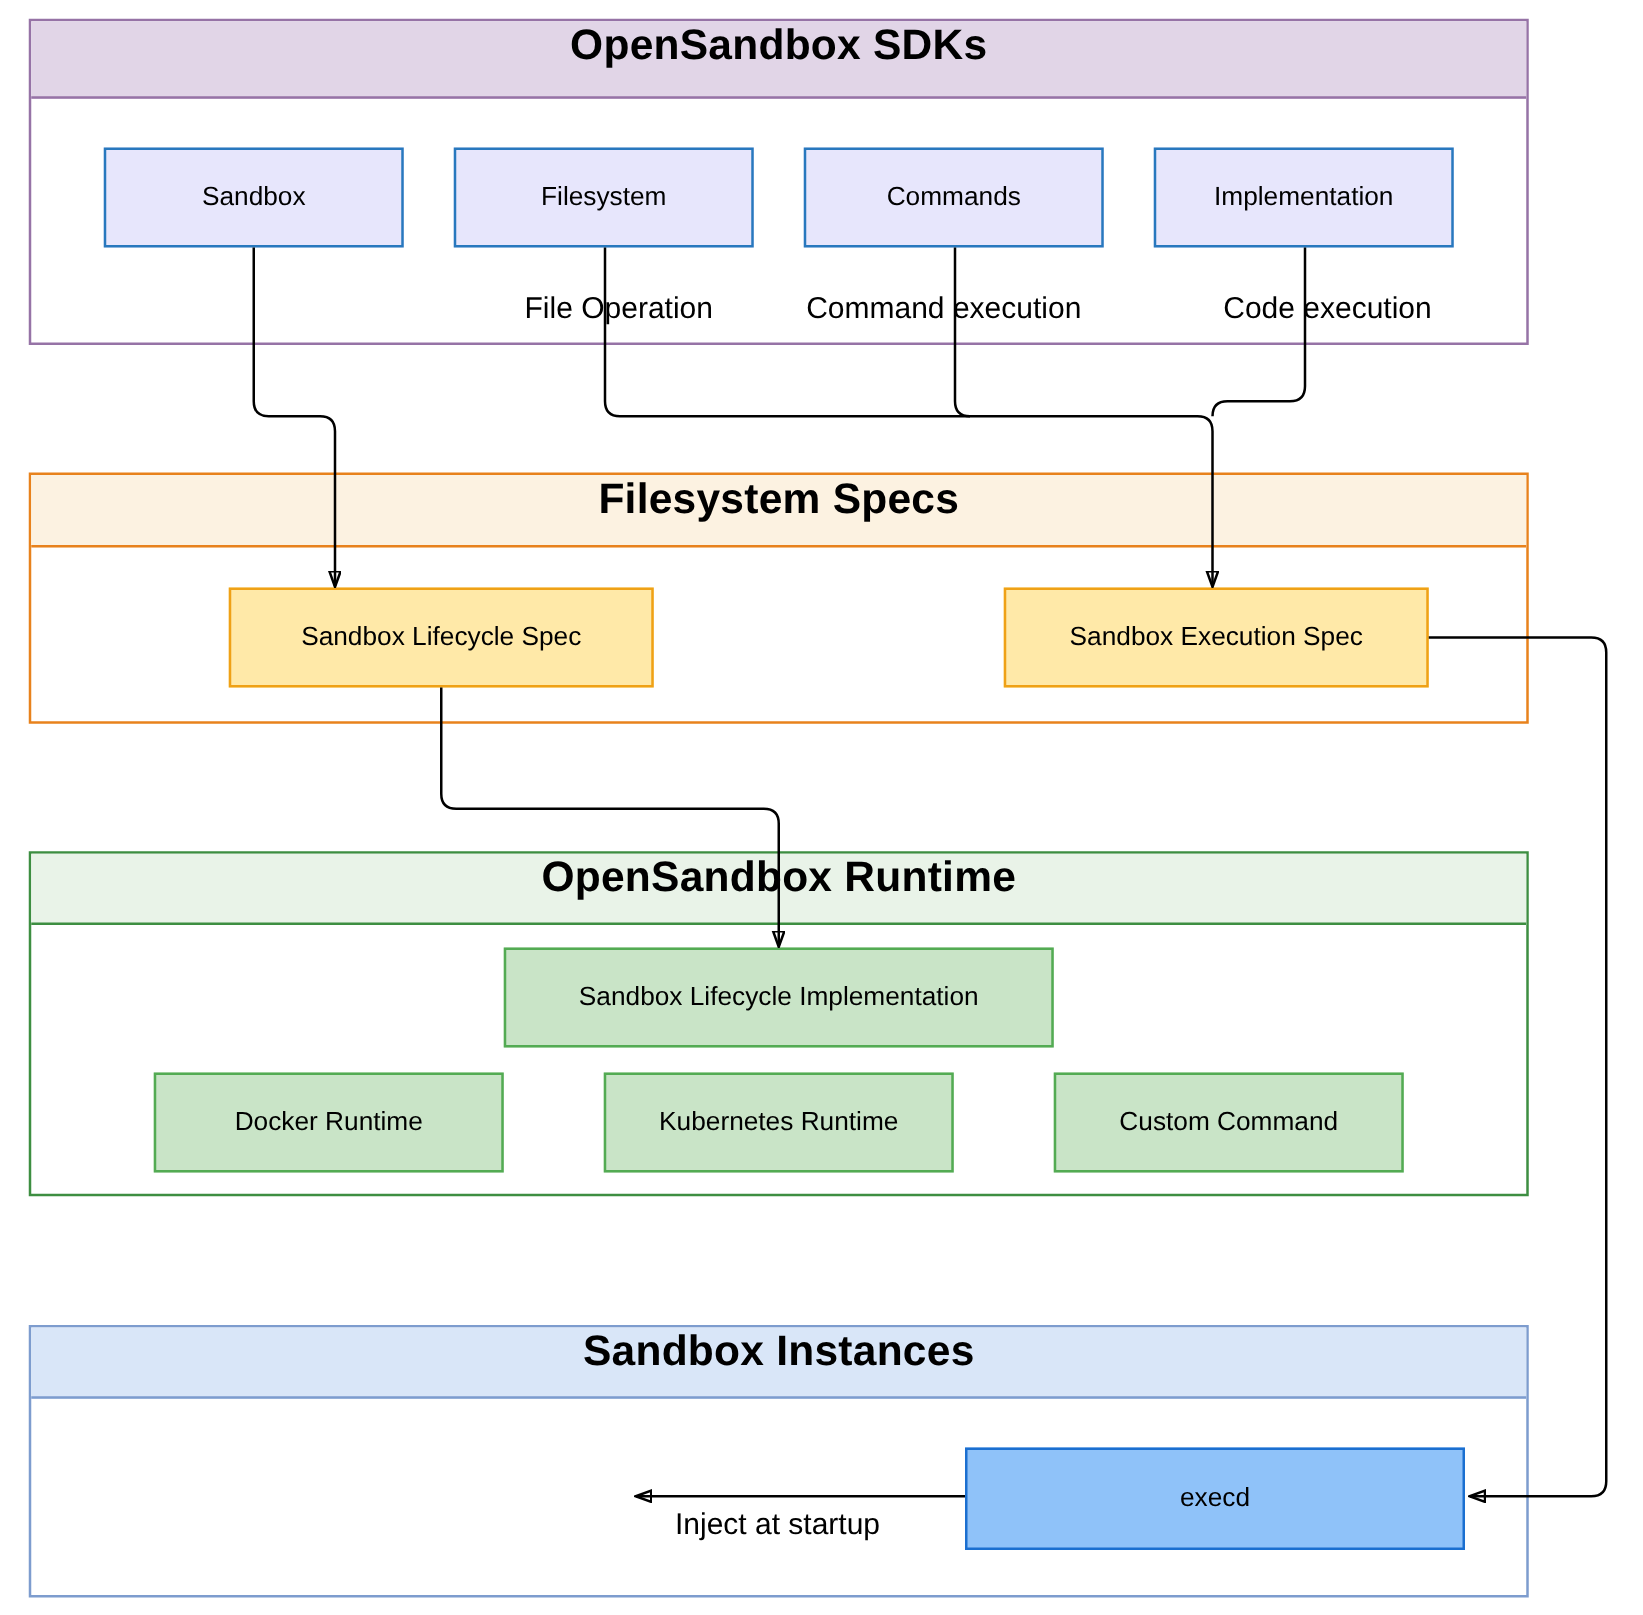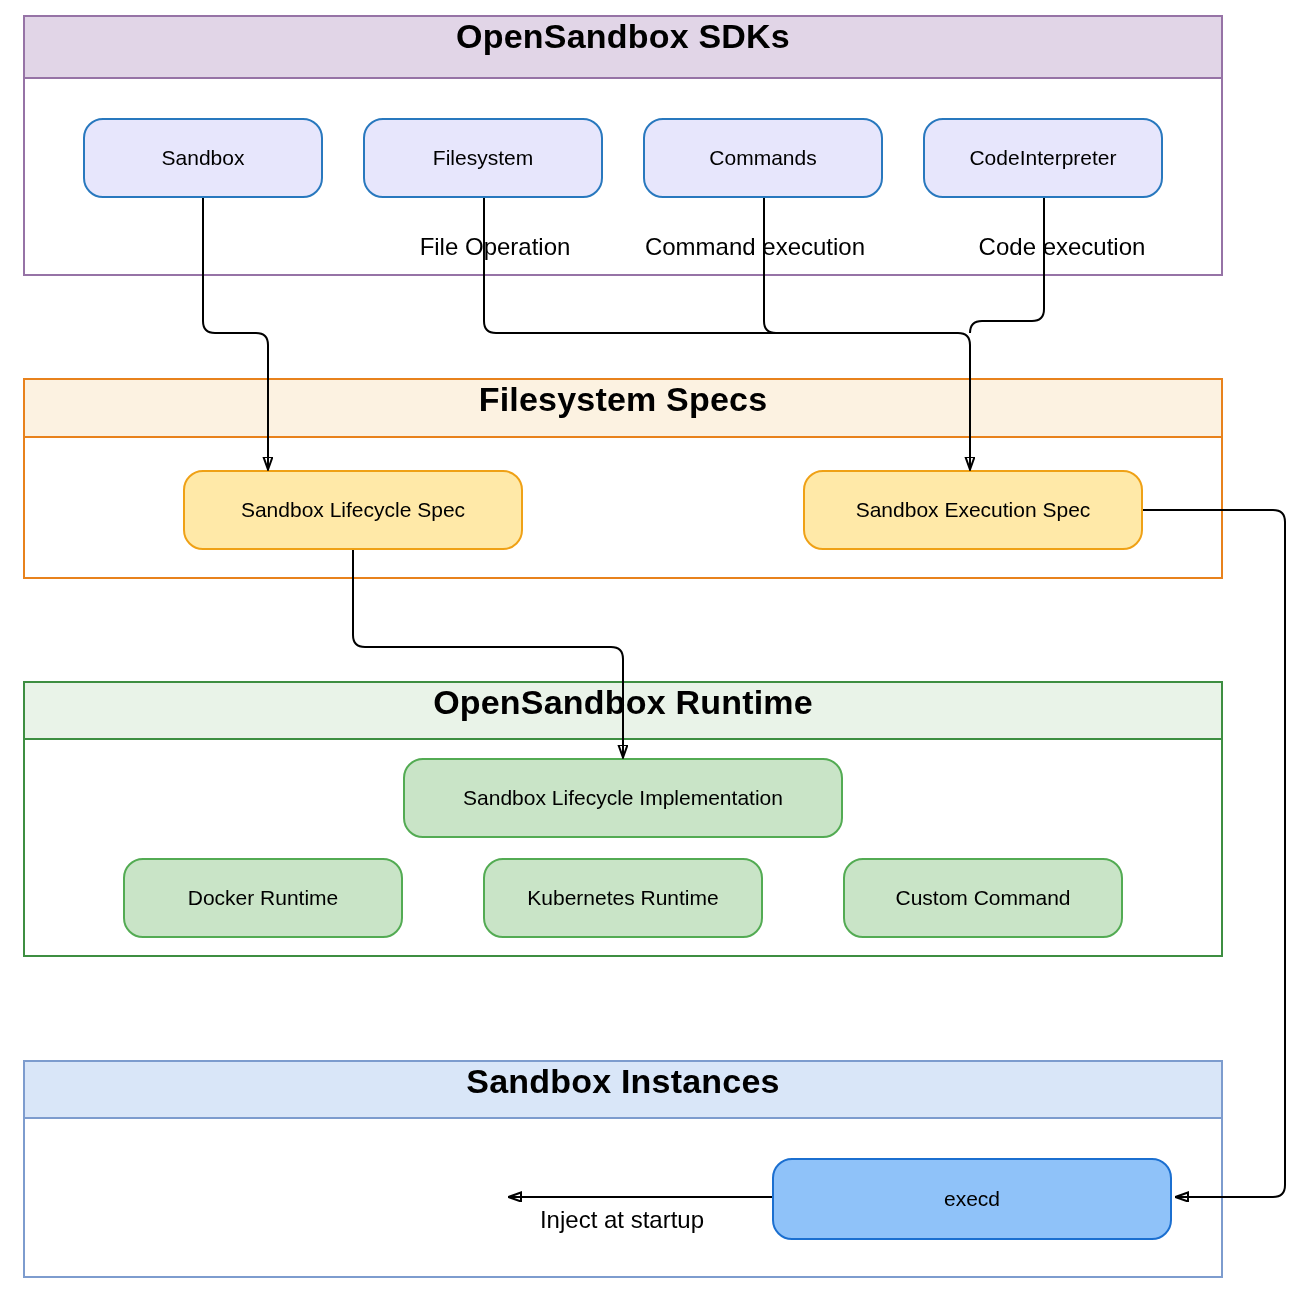--- a/index.html
+++ b/index.html
@@ -20,21 +20,21 @@
   #sec-sdks .section-header { height:62px; background:var(--sdk-header,#e1d5e7); border-bottom:2px solid var(--sdk-border,#9673a6); }
   #sec-specs { left:23px; top:378px; width:1200px; height:201px; border-color:var(--specs-border,#e8821c); }
   #sec-specs .section-header { height:58px; background:var(--specs-header,#fcf2e1); border-bottom:2px solid var(--specs-border,#e8821c); }
   #sec-runtime { left:23px; top:681px; width:1200px; height:276px; border-color:var(--runtime-border,#3d8e41); }
   #sec-runtime .section-header { height:57px; background:var(--runtime-header,#e9f3e8); border-bottom:2px solid var(--runtime-border,#3d8e41); }
   #sec-instances { left:23px; top:1060px; width:1200px; height:218px; border-color:var(--instances-border,#7d9cce); }
   #sec-instances .section-header { height:57px; background:var(--instances-header,#d9e6f8); border-bottom:2px solid var(--instances-border,#7d9cce); }
 
   .node {
     position:absolute; box-sizing:border-box; z-index:2;
-    border:2px solid #000; border-radius:20px;
+    border:2px solid #000; border-radius:0;
     display:flex; flex-direction:column; align-items:center; justify-content:center;
     font-size:21px; text-align:center; line-height:1.35; white-space:nowrap;
   }
   .sdk-node { background:var(--sdk-box-fill,#e7e6fc); border-color:var(--sdk-box-border,#2878be); width:240px; height:80px; top:118px; }
   #node-sandbox         { left:83px; }
   #node-filesystem      { left:363px; }
   #node-commands        { left:643px; }
   #node-codeinterpreter { left:923px; }
 
   .spec-node { background:var(--spec-box-fill,#ffe9a8); border-color:var(--spec-box-border,#efa116); width:340px; height:80px; top:470px; }
@@ -95,21 +95,21 @@
   <div class="node sdk-node" id="node-sandbox">
     <span>Sandbox</span>
   </div>
   <div class="node sdk-node" id="node-filesystem">
     <span>Filesystem</span>
   </div>
   <div class="node sdk-node" id="node-commands">
     <span>Commands</span>
   </div>
   <div class="node sdk-node" id="node-codeinterpreter">
-    <span>CodeInterpreter</span>
+    <span>Implementation</span>
   </div>
 
   <div class="node spec-node" id="node-lifecycle-spec">
     <span>Sandbox Lifecycle Spec</span>
   </div>
   <div class="node spec-node" id="node-execution-spec">
     <span>Sandbox Execution Spec</span>
   </div>
 
   <div class="node" id="node-implementation">

